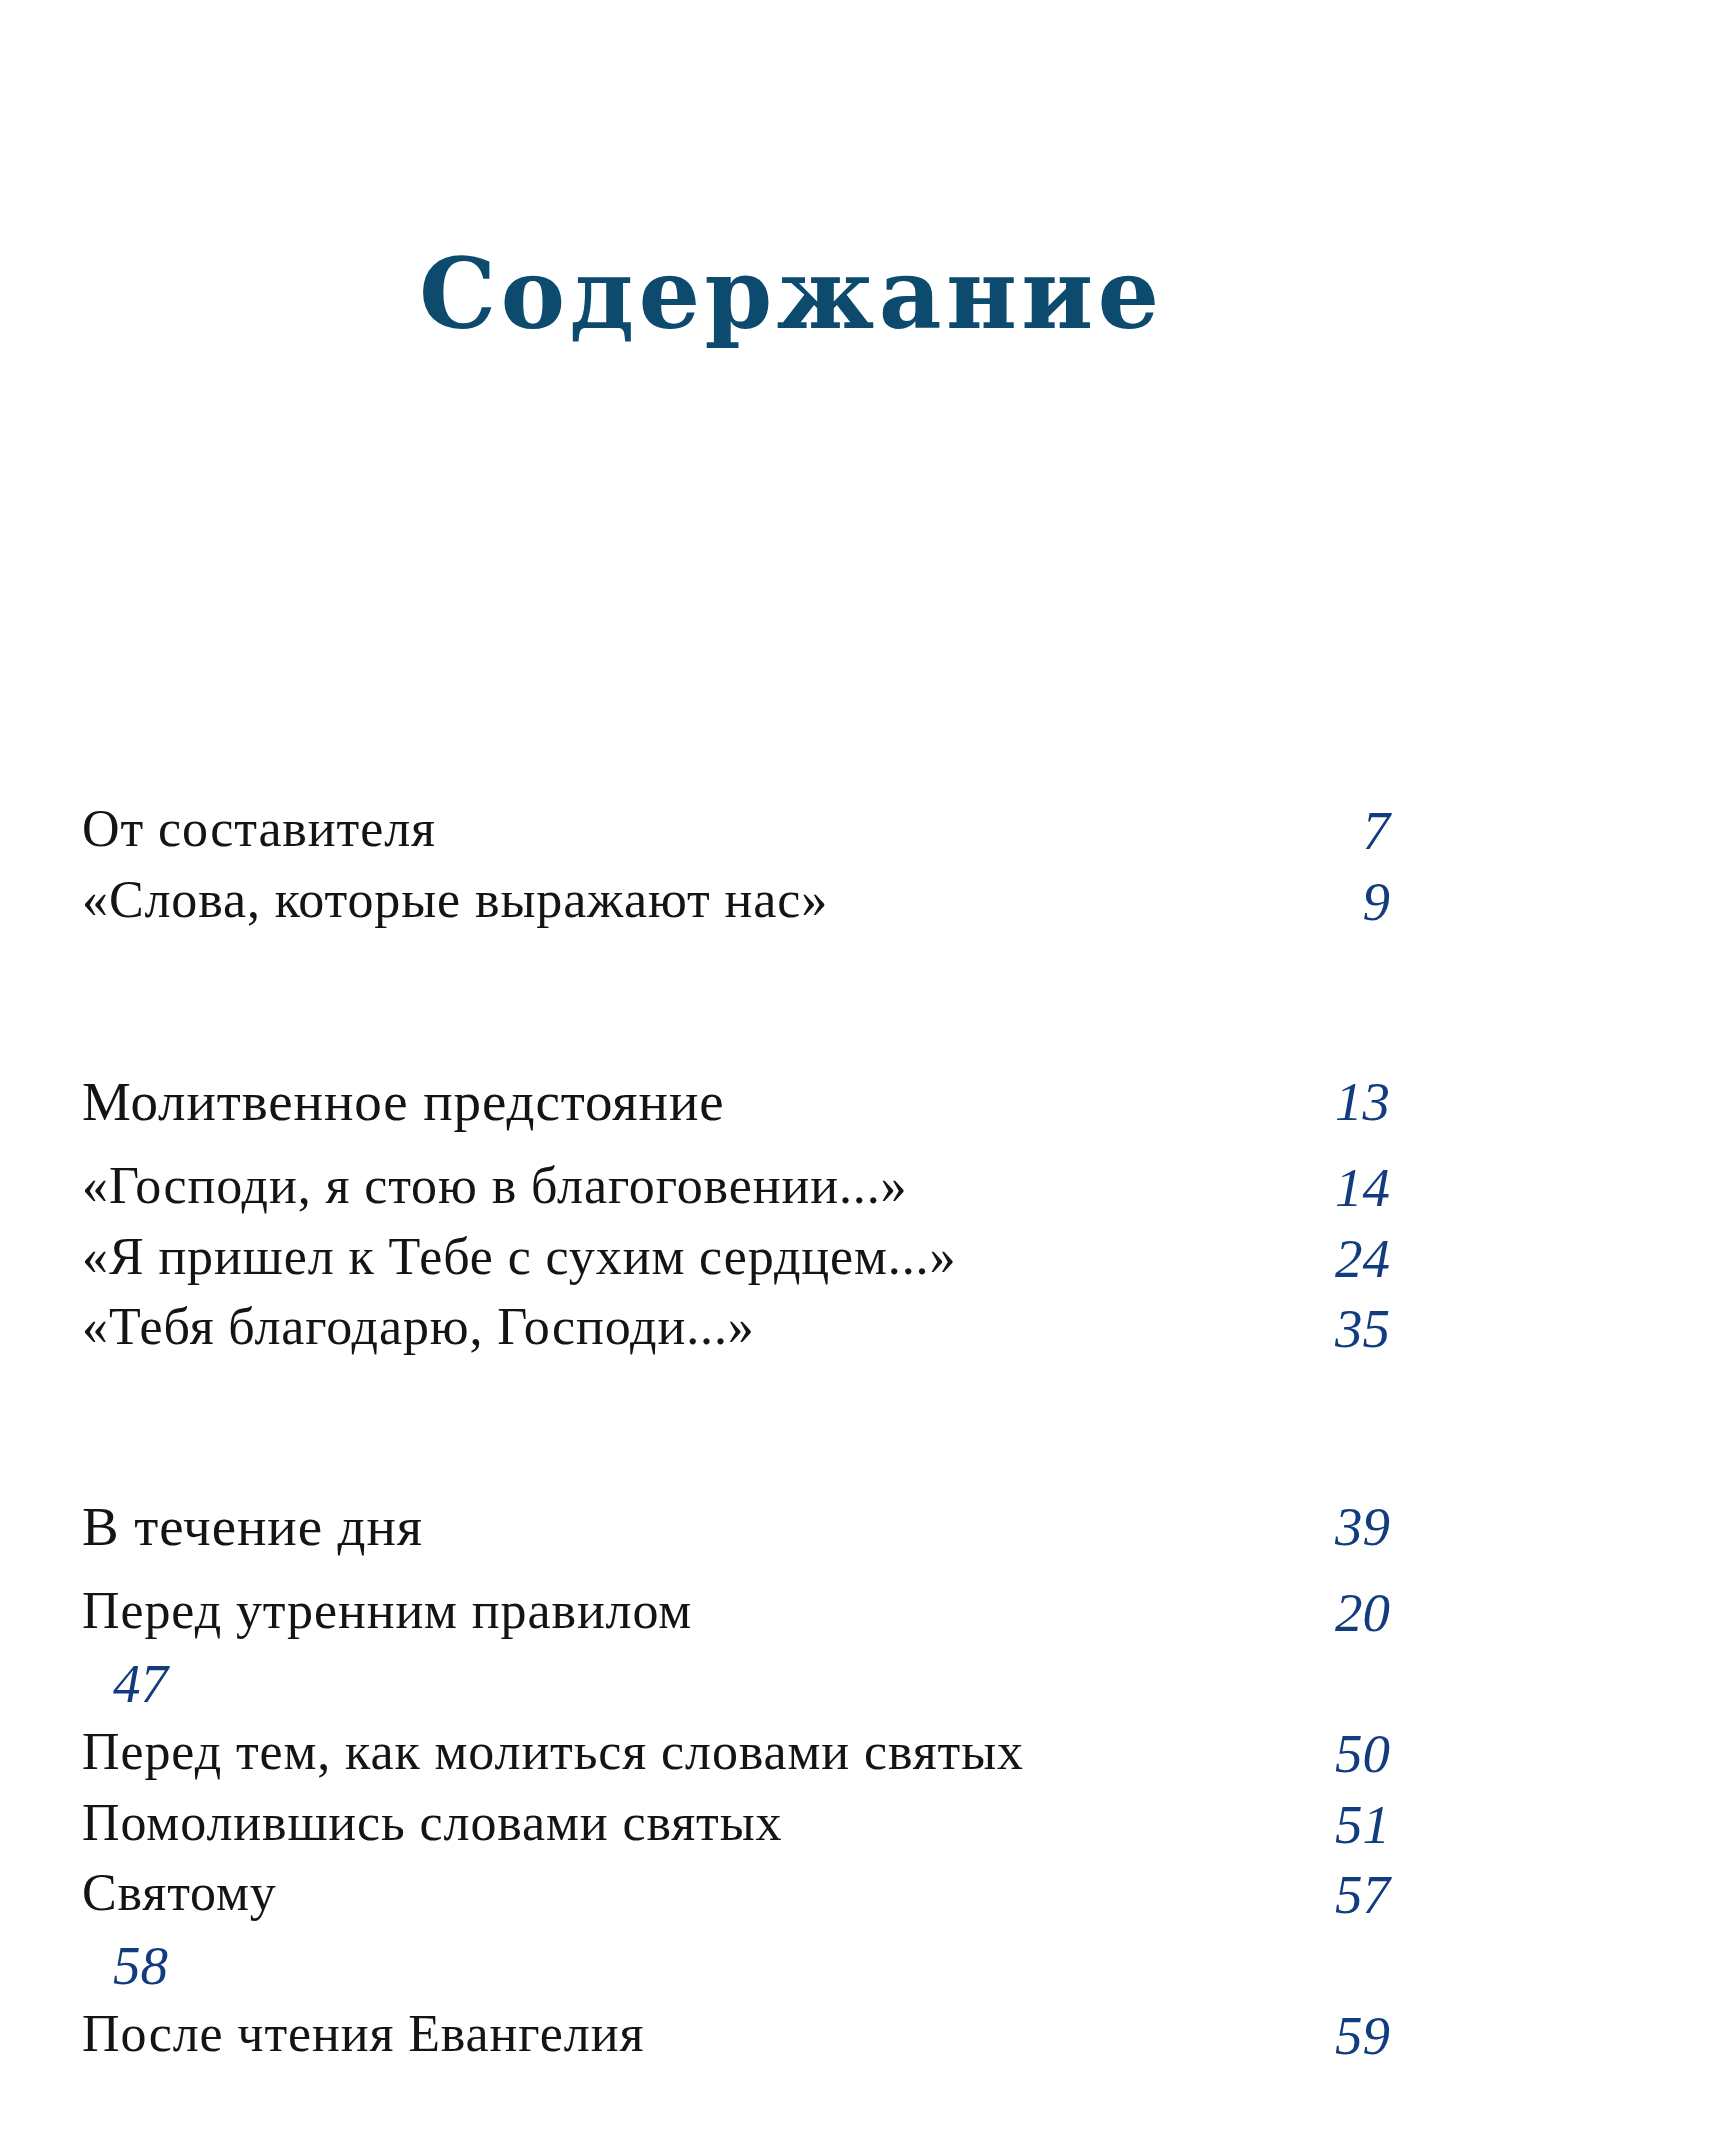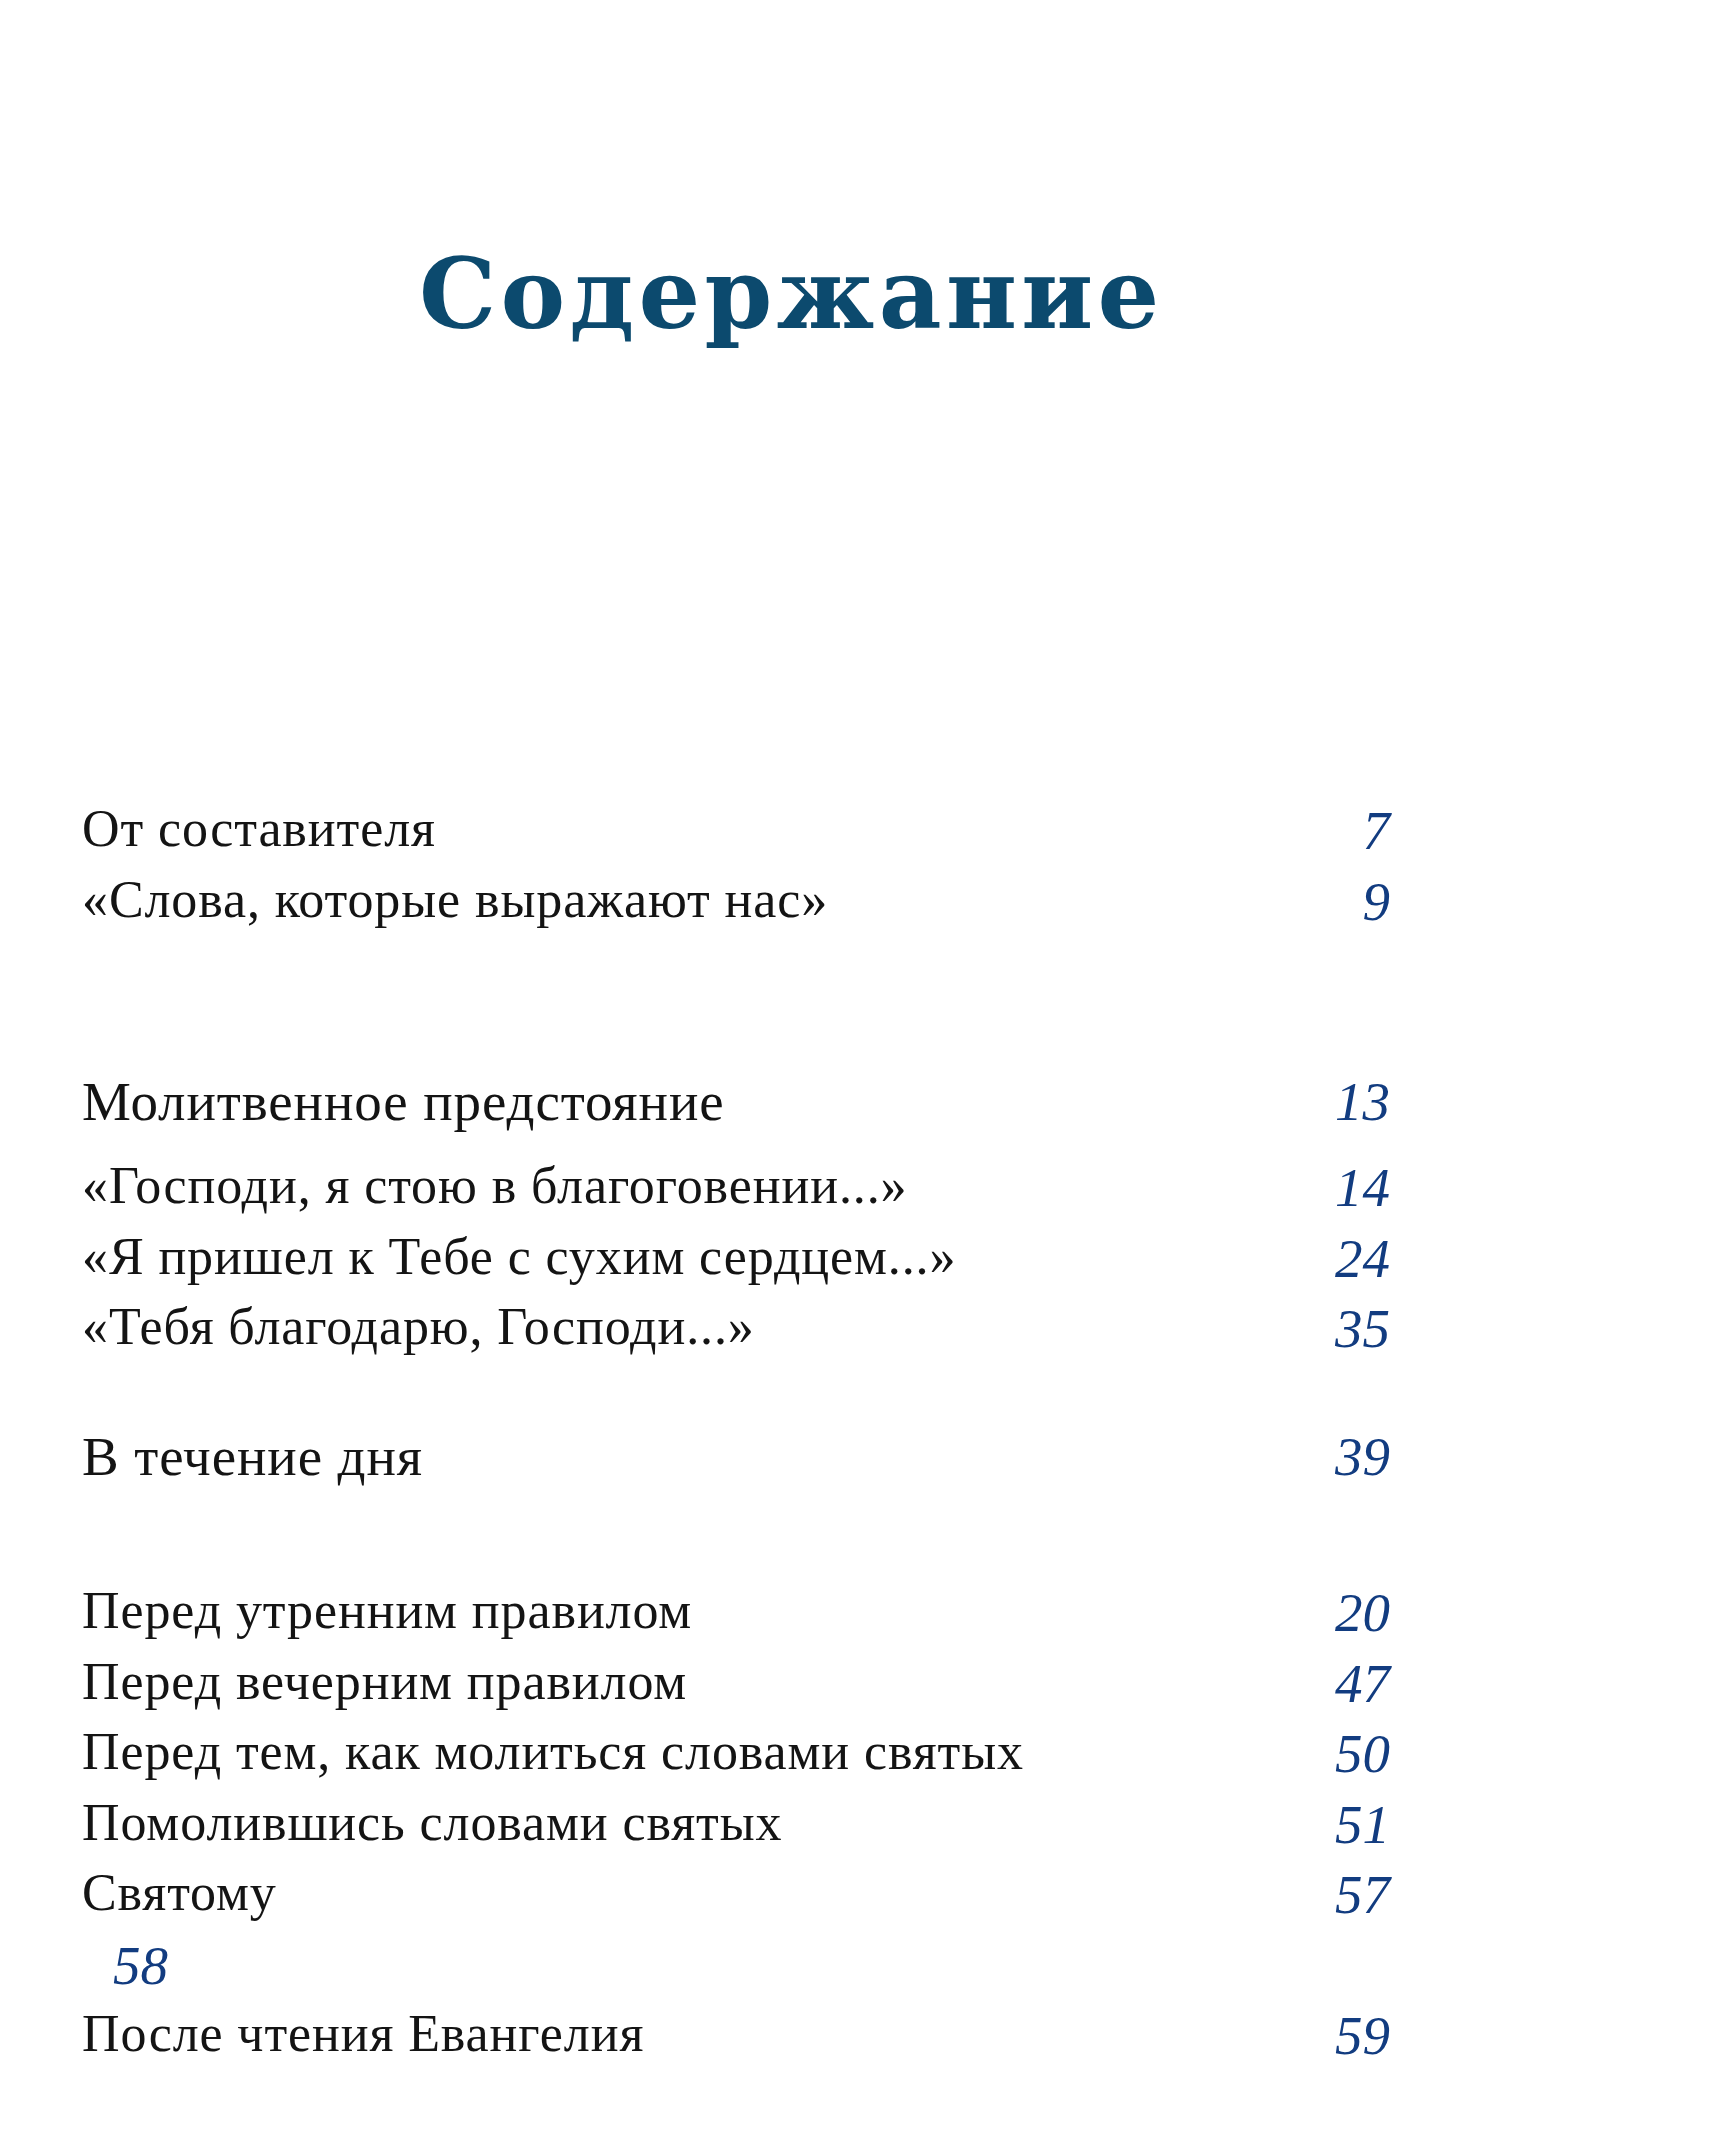--- a/index.html
+++ b/index.html
@@ -37,30 +37,29 @@
 </div>
 <div class="row" style="top:1227px">
   <span class="label">«Я пришел к Тебе с сухим сердцем...»</span>
   <span class="num">24</span>
 </div>
 <div class="row" style="top:1297px">
   <span class="label">«Тебя благодарю, Господи...»</span>
   <span class="num">35</span>
 </div>
 
-<div class="row" style="top:1425px">
+<div class="row" style="top:1495px">
   <span class="label bold">В течение дня</span>
   <span class="num">39</span>
 </div>
 <div class="row" style="top:1581px">
   <span class="label">Перед утренним правилом</span>
   <span class="num">20</span>
 </div>
 <div class="row" style="top:1652px">
-  <span class="label">Перед вечерним правилом</span>
   <span class="num">47</span>
 </div>
 <div class="row" style="top:1722px">
   <span class="label">Перед тем, как молиться словами святых</span>
   <span class="num">50</span>
 </div>
 <div class="row" style="top:1793px">
   <span class="label">Помолившись словами святых</span>
   <span class="num">51</span>
 </div>

